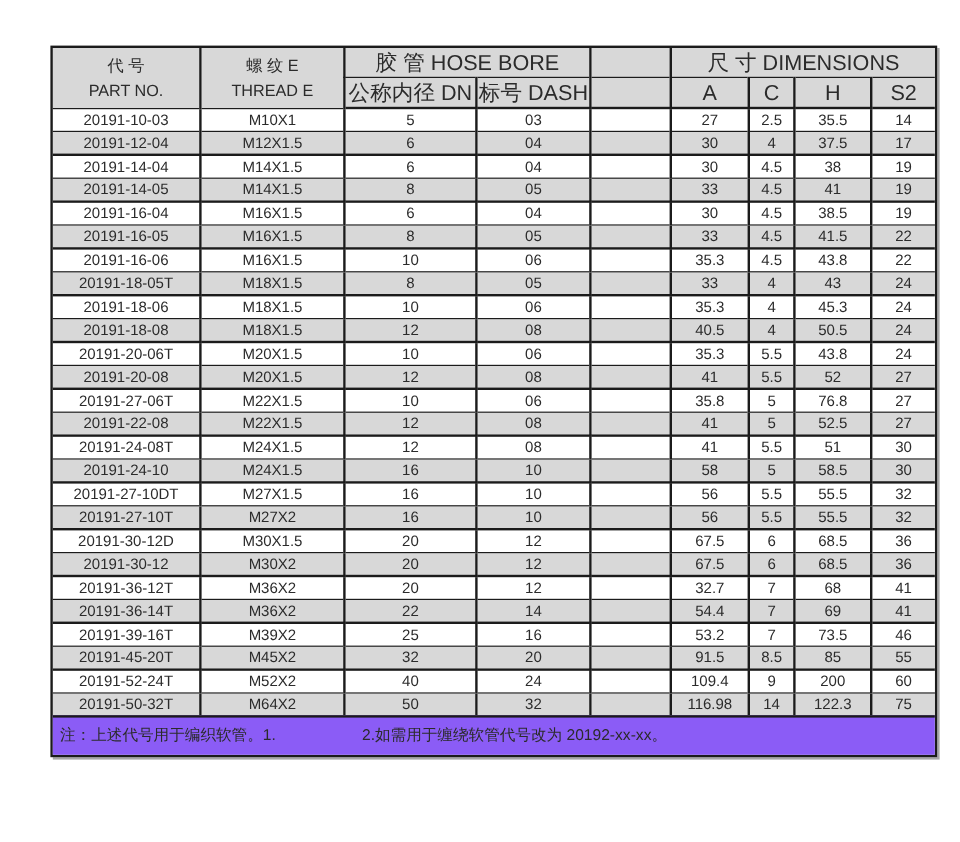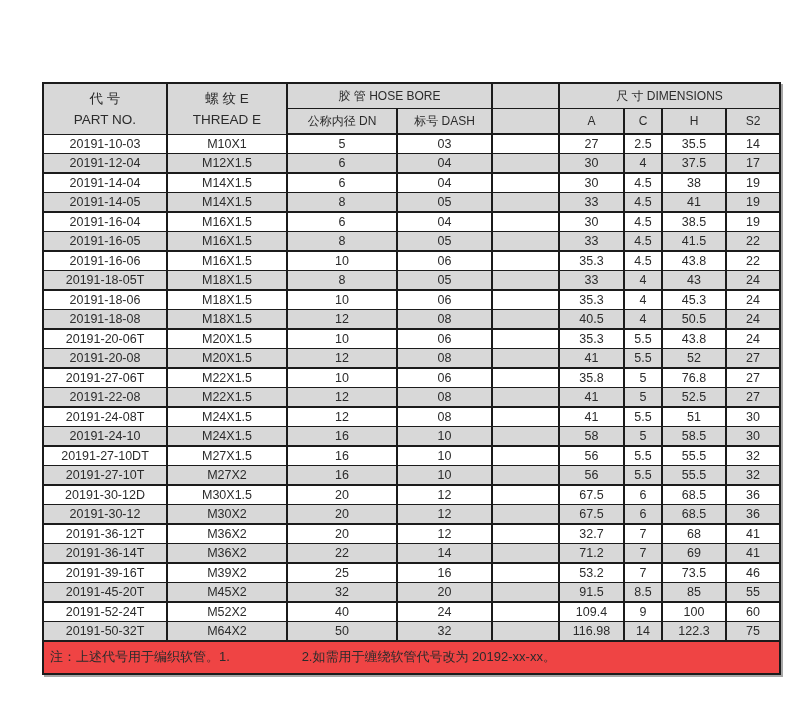--- a/index.html
+++ b/index.html
@@ -16,21 +16,20 @@
     overflow: hidden;
   }
   .frame {
     position: absolute;
     left: 42px;
     top: 38px;
     width: 735px;
     border: 2px solid #1b1b1b;
     box-shadow: 2px 2px 0 rgba(0,0,0,0.35);
     background: #ffffff;
-    margin-top: 44px;
   }
   table.spec {
     border-collapse: collapse;
     table-layout: fixed;
     width: 100%;
     color: #2b2b2b;
   }
   .spec th, .spec td {
     border: 1px solid #1b1b1b;
     border-left-width: 2px;
@@ -39,40 +38,40 @@
     vertical-align: middle;
     padding: 0;
     overflow: hidden;
     white-space: nowrap;
   }
   .spec th:first-child, .spec td:first-child { border-left: 0; }
   .spec th:last-child,  .spec td:last-child  { border-right: 0; }
   .spec thead th {
     background: #d8d8d8;
     font-weight: normal;
-    font-size: 12px;
+    font-size: 18px;
   }
   .spec tr.h1 th { border-top: 0; height: 24px; }
   .spec tr.h2 th { height: 24px; border-bottom-width: 2px; }
   .spec th.two-line { line-height: 21px; font-size: 13.5px; }
   .spec tbody td {
     height: 18px;
     font-size: 12.5px;
     background: #ffffff;
   }
   .spec tbody tr.shaded td { background: #d8d8d8; }
   .spec tbody tr.group-end td { border-bottom-width: 2px; }
   .spec tbody tr:last-child td { border-bottom: 0; }
   .notes {
     border-top: 2px solid #1b1b1b;
     padding: 4px 6px 6px 6px;
     font-size: 13px;
     color: #2b2b2b;
     line-height: 21px;
-    background: #ef4444;
+    background: #8b5cf6;
   }
   .note-line { white-space: nowrap; }
   .note-c1 { display: inline-block; width: 248px; }
   .note-c2 { display: inline-block; }
 </style>
 </head>
 <body>
 
 <div class="sheet">
   <div class="frame">
@@ -343,21 +342,21 @@
             <td>7</td>
             <td>68</td>
             <td>41</td>
           </tr>
           <tr class="shaded group-end">
             <td>20191-36-14T</td>
             <td>M36X2</td>
             <td>22</td>
             <td>14</td>
             <td></td>
-            <td>71.2</td>
+            <td>54.4</td>
             <td>7</td>
             <td>69</td>
             <td>41</td>
           </tr>
           <tr>
             <td>20191-39-16T</td>
             <td>M39X2</td>
             <td>25</td>
             <td>16</td>
             <td></td>
@@ -378,21 +377,21 @@
             <td>55</td>
           </tr>
           <tr>
             <td>20191-52-24T</td>
             <td>M52X2</td>
             <td>40</td>
             <td>24</td>
             <td></td>
             <td>109.4</td>
             <td>9</td>
-            <td>100</td>
+            <td>200</td>
             <td>60</td>
           </tr>
           <tr class="shaded group-end">
             <td>20191-50-32T</td>
             <td>M64X2</td>
             <td>50</td>
             <td>32</td>
             <td></td>
             <td>116.98</td>
             <td>14</td>

